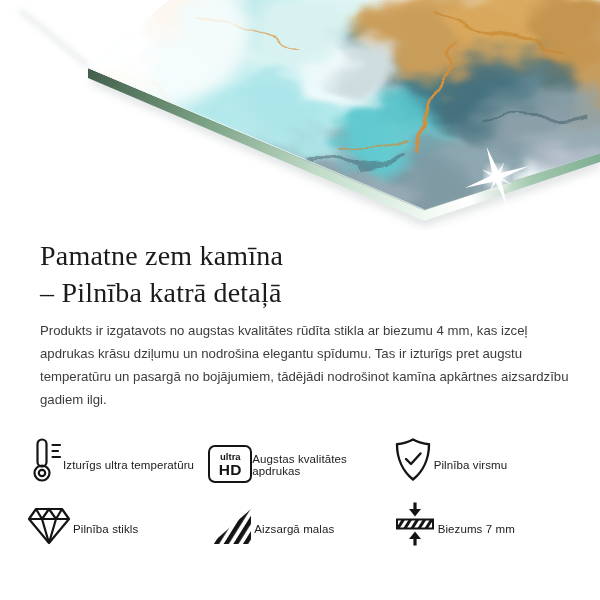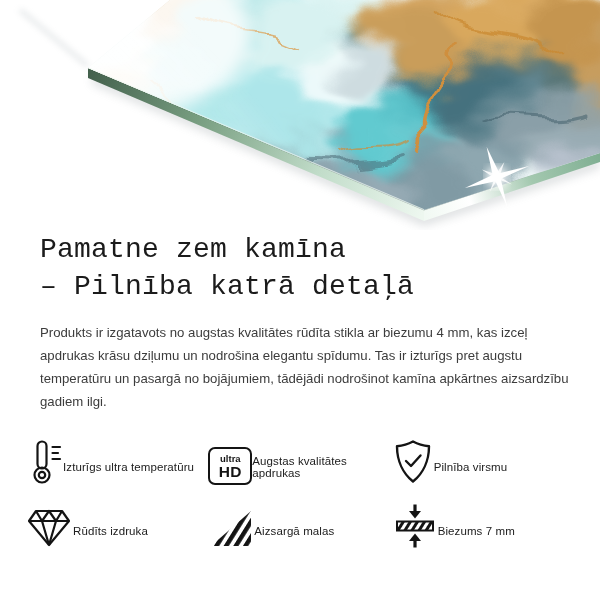--- a/index.html
+++ b/index.html
@@ -4,26 +4,26 @@
 <style>
   html,body{margin:0;padding:0;background:#ffffff;}
   body{
     width:600px;height:600px;overflow:hidden;position:relative;
     font-family:"Liberation Sans",sans-serif;color:#1d1d1d;
   }
   .hero{position:relative;width:600px;height:230px;background:#ffffff;}
   .hero svg{display:block;}
   .content{padding:0 30px 0 40px;}
   .page-title{
-    font-family:Liberation Mono, monospace;
+    font-family:Liberation Serif, serif;
     font-size:28px;line-height:37px;font-weight:400;color:#1b1b1b;
-    margin-top:1px;letter-spacing:.2px;
+    margin-top:7px;letter-spacing:.2px;
   }
   .description{
-    margin-top:16px;width:536px;
+    margin-top:8px;width:536px;
     font-size:13.2px;line-height:23px;color:#3c3c3c;
   }
   .features{
     margin:24px 25px 0 25px;
     display:grid;grid-template-columns:1fr 1fr 1fr;row-gap:16px;
   }
   .feature{display:flex;flex-direction:row;align-items:center;}
   .icon-box{height:48px;display:flex;align-items:flex-end;justify-content:center;}
   .feature-label{margin-top:11px;font-size:11.5px;color:#202020;letter-spacing:.1px;}
   .uhd-badge{
@@ -189,21 +189,21 @@
   <div class="feature">
     <div class="icon-box">
       <svg width="48" height="42" viewBox="0 0 48 42" fill="none" stroke="#141414" stroke-width="2.2" stroke-linejoin="round">
         <path d="M11,4 L37,4 L44,14 L24,38 L4,14 Z"></path>
         <path d="M4,14 L44,14"></path>
         <path d="M11,4 L17,14 L24,38"></path>
         <path d="M37,4 L31,14 L24,38"></path>
         <path d="M17,14 L24,4 L31,14"></path>
       </svg>
     </div>
-    <div class="feature-label">Rūdīts izdruka</div>
+    <div class="feature-label">Pilnība stikls</div>
   </div>
 
   <div class="feature">
     <div class="icon-box">
       <svg width="46" height="40" viewBox="0 0 46 40">
         <defs>
           <pattern id="pDiag" width="8.2" height="8.2" patternUnits="userSpaceOnUse" patternTransform="rotate(32)">
             <rect width="4.4" height="8.2" fill="#141414"></rect>
           </pattern>
         </defs>

